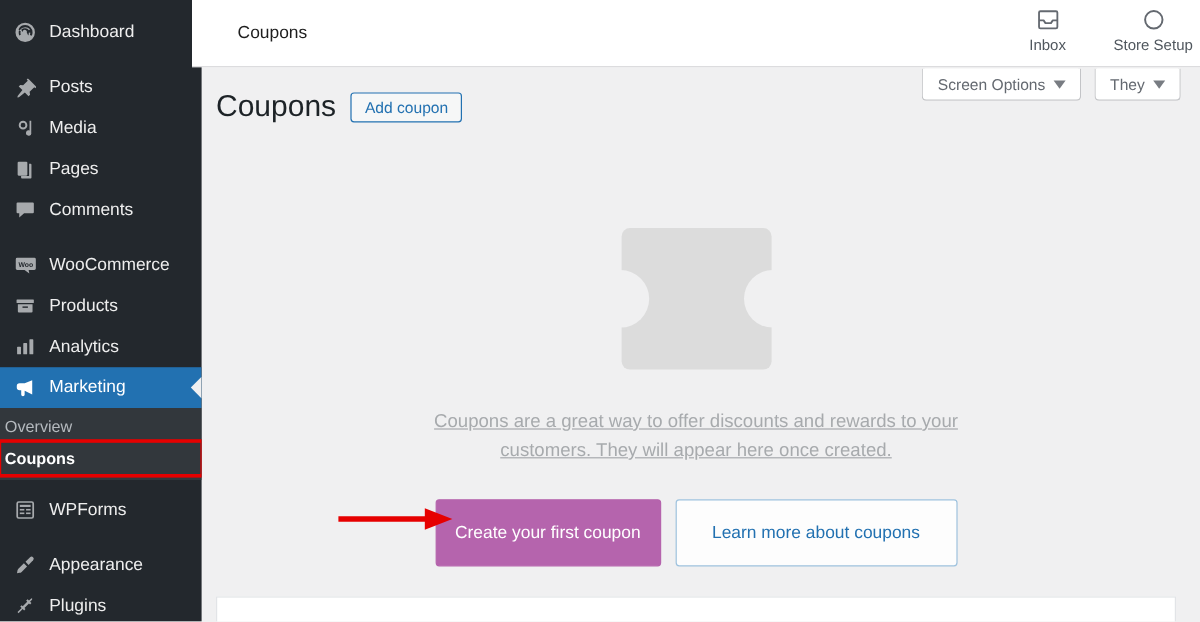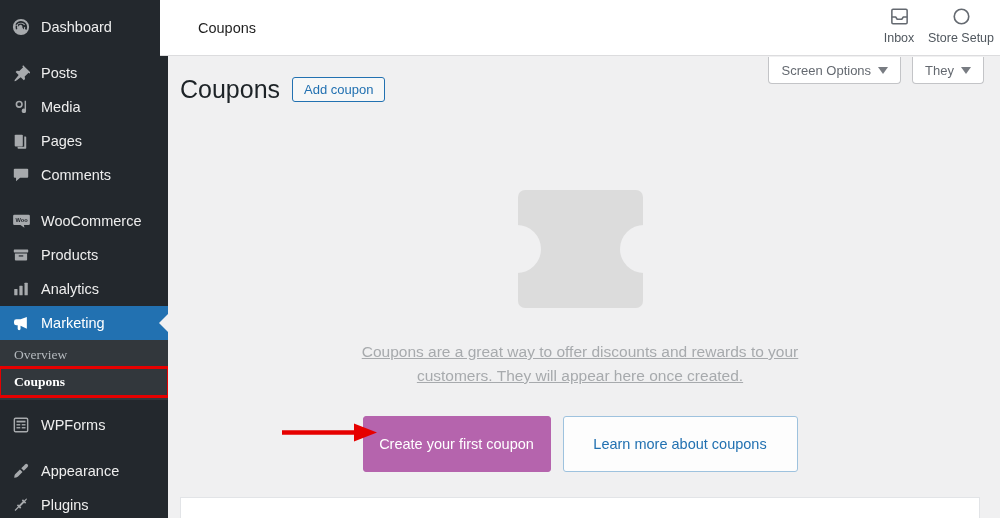--- a/index.html
+++ b/index.html
@@ -47,26 +47,25 @@
     border-bottom: 9px solid transparent;
     border-right: 9px solid #f0f0f1;
   }
   .nav-gap { height: 10px; }
 
   .submenu { background: #32373c; padding: 2px 0 4px 0; }
   .sub-item {
     position: relative;
     display: flex; align-items: center;
     height: 26px;
-    padding-left: 14px;
+    padding-left: 4px;
     font-size: 13.5px;
     color: #b4b9be;
     cursor: pointer;
     white-space: nowrap;
-    font-family: Liberation Serif, serif;
   }
   .sub-item.current { color: #ffffff; font-weight: bold; }
   .sub-item.highlight-box {
     outline: 3px solid #e60000;
     outline-offset: -1px;
     height: 28px;
   }
 
   
   #topbar {
@@ -74,21 +73,21 @@
     width: 840px; height: 56px;
     background: #ffffff;
     border-bottom: 1px solid #dcdcde;
   }
   #topbar-title {
     position: absolute; left: 38px; top: 20px;
     font-size: 14.5px; color: #1e1e1e;
   }
   .topbar-actions {
     position: absolute; right: 8px; top: 4px;
-    display: flex; align-items: flex-start; 
+    display: flex; align-items: flex-start; gap: 26px;
   }
   .topbar-action {
     display: flex; flex-direction: column; align-items: center;
     width: 62px; cursor: pointer;
   }
   .topbar-action .ta-ico { height: 24px; display: flex; align-items: center; justify-content: center; }
   .topbar-action .ta-label {
     margin-top: 3px; font-size: 12.5px; color: #50575e; white-space: nowrap;
   }
 

